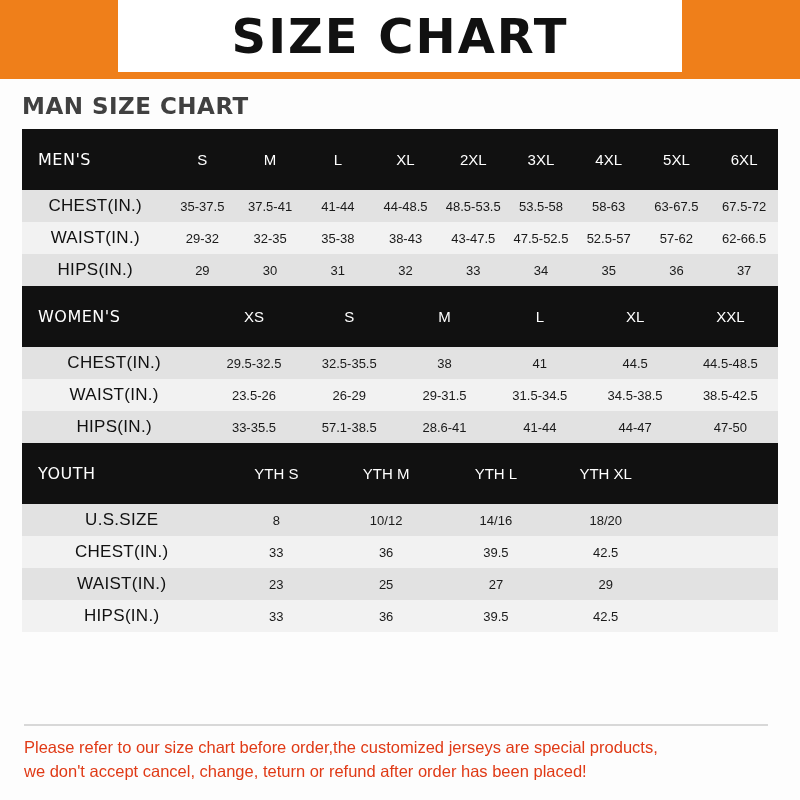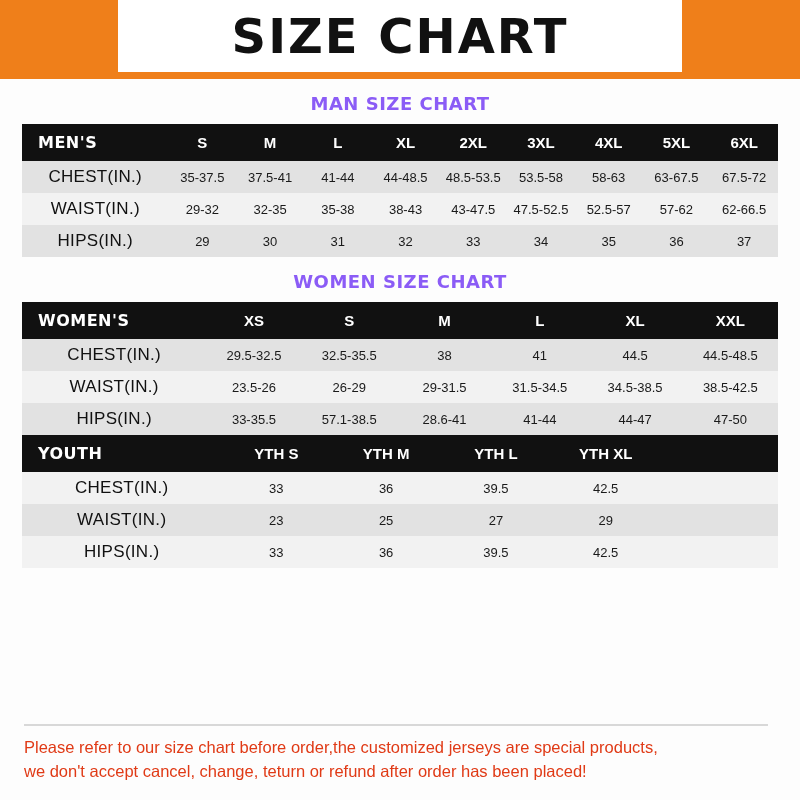--- a/index.html
+++ b/index.html
@@ -57,48 +57,47 @@
     background: #ef7f1a;
     width: 100%;
   }
 
   .content {
     padding: 0 22px;
     box-sizing: border-box;
   }
 
   .section-title {
-    text-align: center;
     font-family: "DejaVu Sans", sans-serif;
     font-weight: bold;
-    font-size: 18px;
-    color: #8b5cf6;
+    font-size: 23px;
+    color: #404040;
     letter-spacing: 0.5px;
     margin: 14px 0 10px 0;
   }
 
   table.size-table {
     width: 100%;
     border-collapse: collapse;
     table-layout: fixed;
   }
   table.size-table th,
   table.size-table td {
     text-align: center;
     font-size: 13px;
     color: #1a1a1a;
     padding: 6px 2px;
     font-family: "Liberation Sans", sans-serif;
   }
   table.size-table thead th {
     background: #111111;
     color: #ffffff;
-    font-weight: bold;
+    font-weight: normal;
     font-size: 15px;
-    padding: 9px 2px;
+    padding: 21px 2px;
   }
   table.size-table thead th.label-head {
     text-align: left;
     padding-left: 16px;
     font-family: "DejaVu Sans", sans-serif;
     font-size: 16px;
     letter-spacing: 0.5px;
   }
   table.size-table tbody tr.shade-a td {
     background: #e2e2e2;
@@ -203,21 +202,20 @@
           <td>32</td>
           <td>33</td>
           <td>34</td>
           <td>35</td>
           <td>36</td>
           <td>37</td>
         </tr>
       </tbody>
     </table>
 
-    <div class="section-title">WOMEN SIZE CHART</div>
     <table class="size-table" id="women-table">
       <thead>
         <tr>
           <th class="label-head" style="width:22%">WOMEN'S</th>
           <th>XS</th>
           <th>S</th>
           <th>M</th>
           <th>L</th>
           <th>XL</th>
           <th>XXL</th>
@@ -259,20 +257,28 @@
         <tr>
           <th class="label-head" style="width:24%">YOUTH</th>
           <th>YTH S</th>
           <th>YTH M</th>
           <th>YTH L</th>
           <th>YTH XL</th>
           <th style="width:15%"></th>
         </tr>
       </thead>
       <tbody>
+        <tr class="shade-a">
+          <td class="row-label">U.S.SIZE</td>
+          <td>8</td>
+          <td>10/12</td>
+          <td>14/16</td>
+          <td>18/20</td>
+          <td></td>
+        </tr>
         <tr class="shade-b">
           <td class="row-label">CHEST(IN.)</td>
           <td>33</td>
           <td>36</td>
           <td>39.5</td>
           <td>42.5</td>
           <td></td>
         </tr>
         <tr class="shade-a">
           <td class="row-label">WAIST(IN.)</td>

